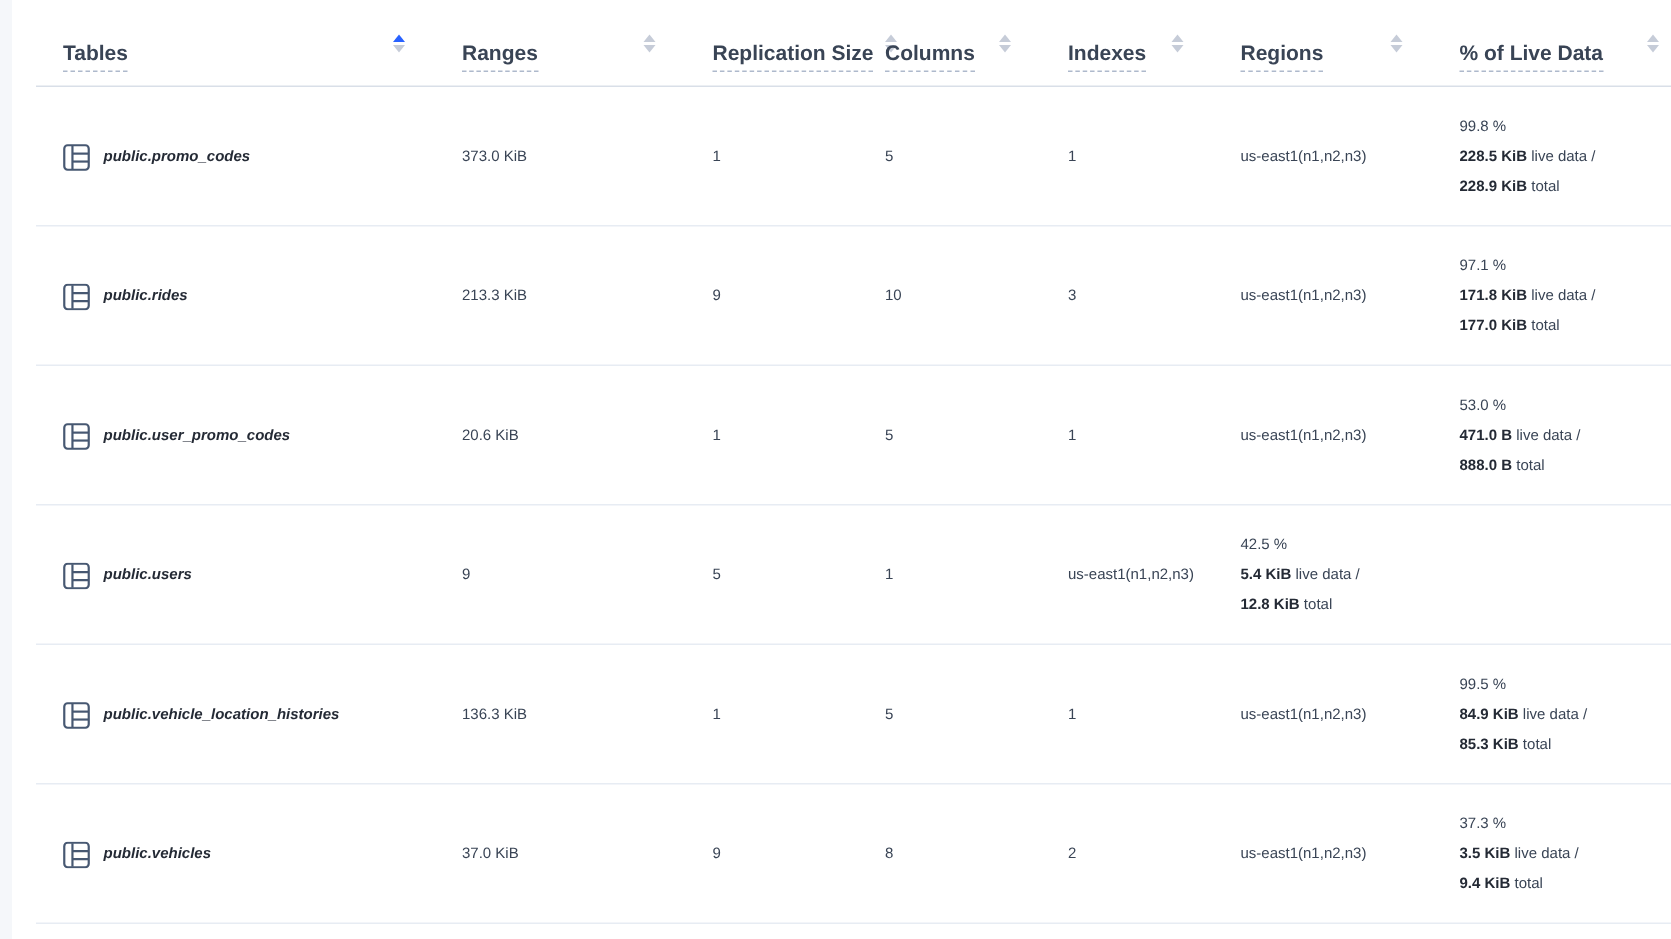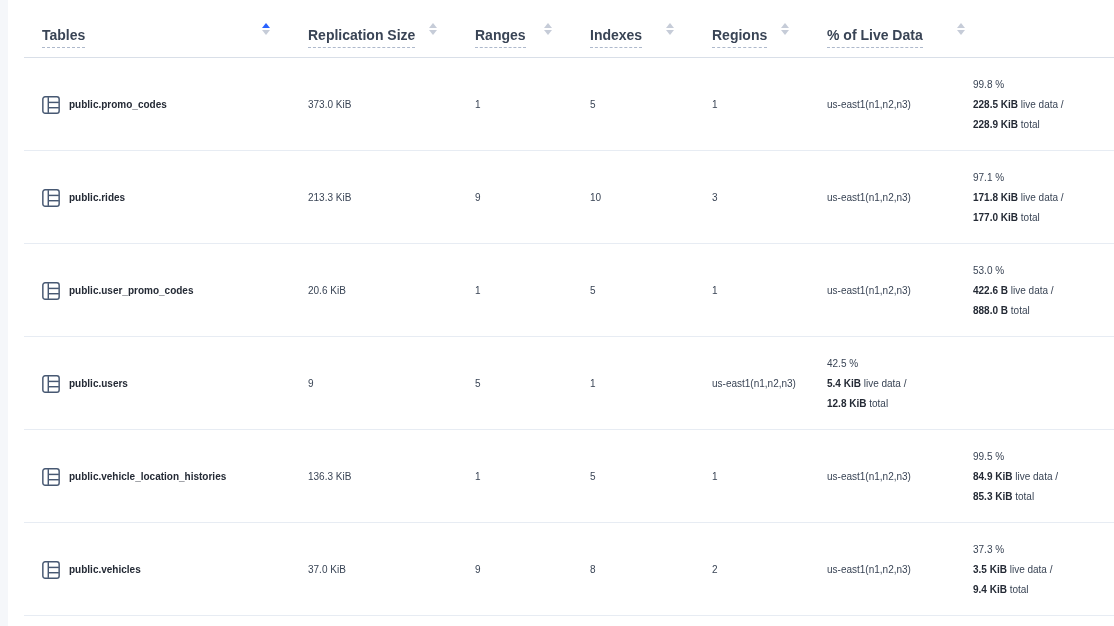--- a/index.html
+++ b/index.html
@@ -80,20 +80,21 @@
     font-size: 10px;
     color: #394455;
     white-space: nowrap;
   }
   .td.col-tables { padding-left: 34px; }
   .tbl-icon { display: inline-flex; margin-right: 9px; flex: 0 0 auto; }
   .tbl-name {
     font-weight: bold;
     color: #242a35;
     cursor: pointer;
+    font-style: italic;
   }
   .td.col-live {
     flex-direction: column;
     align-items: flex-start;
     justify-content: center;
     line-height: 20px;
   }
   .td.col-live b { font-weight: bold; color: #242a35; }
 </style>
 </head>
@@ -101,29 +102,36 @@
 
 <div class="card">
   <div class="thead grid-row">
       <div class="th col-0">
     <span class="th-label">Tables</span>
     <span class="sort">
       <span class="tri tri-up active"></span>
       <span class="tri tri-down"></span>
     </span>
   </div>
+      <div class="th col-2">
+    <span class="th-label">Ranges</span>
+    <span class="sort">
+      <span class="tri tri-up"></span>
+      <span class="tri tri-down"></span>
+    </span>
+  </div>
       <div class="th col-1">
     <span class="th-label">Replication Size</span>
     <span class="sort">
       <span class="tri tri-up"></span>
       <span class="tri tri-down"></span>
     </span>
   </div>
-      <div class="th col-2">
-    <span class="th-label">Ranges</span>
+      <div class="th col-3">
+    <span class="th-label">Columns</span>
     <span class="sort">
       <span class="tri tri-up"></span>
       <span class="tri tri-down"></span>
     </span>
   </div>
       <div class="th col-4">
     <span class="th-label">Indexes</span>
     <span class="sort">
       <span class="tri tri-up"></span>
       <span class="tri tri-down"></span>
@@ -203,21 +211,21 @@
       </span>
       <span class="tbl-name">public.user_promo_codes</span>
     </div>
     <div class="td">20.6 KiB</div>
     <div class="td">1</div>
     <div class="td">5</div>
     <div class="td">1</div>
     <div class="td">us-east1(n1,n2,n3)</div>
     <div class="td col-live">
       <span>53.0 %</span>
-      <span><b>422.6 B</b><span> live data /</span></span>
+      <span><b>471.0 B</b><span> live data /</span></span>
       <span><b>888.0 B</b><span> total</span></span>
     </div>
   </div>
       <div class="tr grid-row">
     <div class="td col-tables">
       <span class="tbl-icon">
         <svg width="18" height="18" viewBox="0 0 16 16" fill="none">
           <rect x="0.75" y="0.75" width="14.5" height="14.5" rx="2" stroke="#475872" stroke-width="1.3"></rect>
           <line x1="5.6" y1="1" x2="5.6" y2="15" stroke="#475872" stroke-width="1.3"></line>
           <line x1="5.6" y1="5.7" x2="15" y2="5.7" stroke="#475872" stroke-width="1.3"></line>

